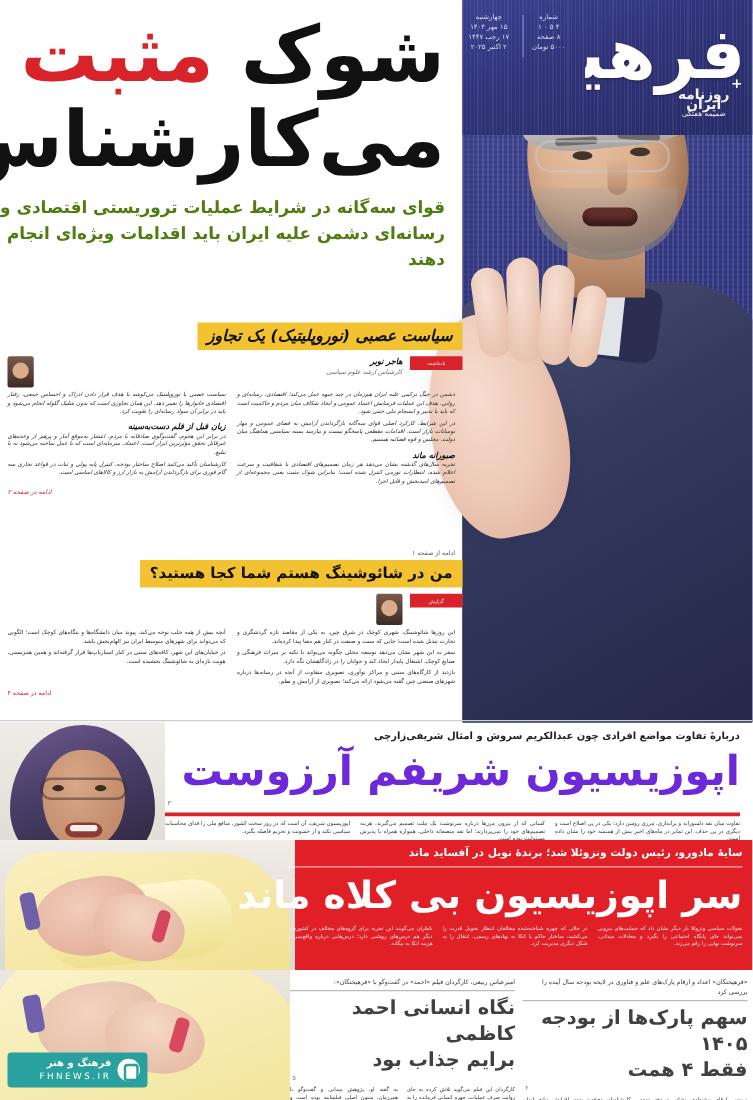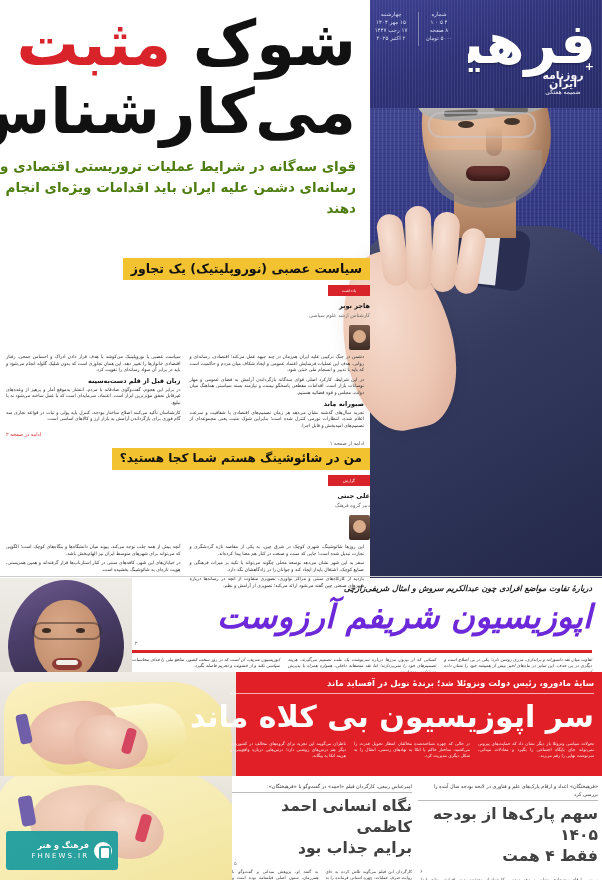--- a/index.html
+++ b/index.html
@@ -158,29 +158,29 @@
   .lead-l2{
     font-size:62px; line-height:76px; font-weight:700; color:#111; white-space:nowrap;
     letter-spacing:-1px; margin-top:-8px;
   }
   .lead-sub{
     margin-top:6px; font-size:13.5px; line-height:21px; font-weight:700; color:#4d7c0f;
     direction:rtl; text-align:right; padding-left:6px;
   }
 
   
-  .art1{ position:absolute; top:258px; right:232px; width:370px; }
+  .art1{ position:absolute; top:258px; right:232px; width:370px;font-style:italic; }
   .kicker-bar{
     display:inline-block; background:#f2c230; color:#111;
     font-size:12.5px; font-weight:700; line-height:17px; padding:2px 8px 3px;
     white-space:nowrap;
   }
   .byline-row{
     display:flex; align-items:flex-start; justify-content:flex-start;
-    gap:6px; margin-top:5px; padding-left:6px;flex-direction:column;
+    gap:6px; margin-top:5px; padding-left:6px;
   }
   .byline-redtag{
     width:42px; height:11px; background:#d8232a; color:#fff; font-size:4px;
     line-height:11px; text-align:center;
   }
   .byline-left{ display:flex; flex-direction:column; gap:2px; }
   .byline-meta{ flex:1; text-align:right; }
   .byline-name{ font-size:6.5px; font-weight:700; color:#111; line-height:9px; }
   .byline-role{ font-size:5px; color:#666; line-height:8px; }
   .byline-avatar{
@@ -210,21 +210,21 @@
   .art2{ position:absolute; top:440px; right:232px; width:370px; }
   .art2 .kicker-bar{ font-size:12px; }
   .page-note{ font-size:5px; color:#555; text-align:right; padding-right:6px; margin-bottom:1px;}
 
   
   .hr-thin{
     position:absolute; right:0; width:602px; height:1px; background:#cfcfcf;
   }
 
   
-  .feature{ position:absolute; top:578px; right:0; width:602px; height:128px;font-style:italic; }
+  .feature{ position:absolute; top:578px; right:0; width:602px; height:128px; }
   .feat-photo{
     position:absolute; top:0; left:0; width:132px; height:128px; overflow:hidden;
     background:#e8e4de;
   }
   .fp-bg{ position:absolute; inset:0; background:linear-gradient(180deg,#efece7,#ddd8d0); }
   .fp-hair{
     position:absolute; top:2px; left:8px; width:116px; height:112px;
     background:linear-gradient(160deg,#6e5a8e 0%,#4b3f6b 40%,#2c2438 100%);
     border-radius:50% 50% 34% 34%/60% 60% 40% 40%;
   }
@@ -365,21 +365,21 @@
     font-size:15.5px; line-height:21px; font-weight:700; color:#404040;
   }
   .brief-num{
     font-size:5px; color:#777; text-align:left; padding-left:2px; margin-top:1px;
   }
   .brief-cols{ column-count:2; column-gap:7px; margin-top:3px; }
   .brief-cols p{ font-size:4.2px; line-height:5.8px; color:#333; text-align:justify; }
 
   
   .footer-logo{
-    position:absolute; left:6px; bottom:10px; height:39px; width:112px;
+    position:absolute; left:6px; bottom:10px; height:28px; width:112px;
     background:#1f9e9e; border-radius:3px; display:flex; align-items:center;
     padding:0 6px; gap:5px; opacity:.95;
   }
   .fl-mark{
     width:18px; height:18px; border-radius:50%; background:#fff; position:relative; flex:0 0 auto;
   }
   .fl-mark:after{
     content:""; position:absolute; top:4px; left:5px; width:8px; height:10px;
     border:2px solid #1f9e9e; border-radius:3px;
   }
@@ -475,24 +475,20 @@
     <div class="cont-note">ادامه در صفحه ۲</div>
   </div>
 
   <div class="art2">
     <div class="page-note">ادامه از صفحه ۱</div>
     <div class="kicker-bar">من در شائوشینگ هستم شما کجا هستید؟</div>
     <div class="byline-row">
       <div class="byline-left">
         <div class="byline-redtag">گزارش</div>
       </div>
-      <div class="byline-meta">
-        <div class="byline-name">علی جنتی</div>
-        <div class="byline-role">دبیر گروه فرهنگ</div>
-      </div>
       <div class="byline-avatar"></div>
     </div>
     <div class="body-cols">
       <p>این روزها شائوشینگ، شهری کوچک در شرق چین، به یکی از مقاصد تازه گردشگری و تجارت تبدیل شده است؛ جایی که سنت و صنعت در کنار هم معنا پیدا کرده‌اند.</p>
       <p>سفر به این شهر نشان می‌دهد توسعه محلی چگونه می‌تواند با تکیه بر میراث فرهنگی و صنایع کوچک، اشتغال پایدار ایجاد کند و جوانان را در زادگاهشان نگه دارد.</p>
       <p>بازدید از کارگاه‌های سنتی و مراکز نوآوری، تصویری متفاوت از آنچه در رسانه‌ها درباره شهرهای صنعتی چین گفته می‌شود ارائه می‌کند؛ تصویری از آرامش و نظم.</p>
       <p>آنچه بیش از همه جلب توجه می‌کند، پیوند میان دانشگاه‌ها و بنگاه‌های کوچک است؛ الگویی که می‌تواند برای شهرهای متوسط ایران نیز الهام‌بخش باشد.</p>
       <p>در خیابان‌های این شهر، کافه‌های سنتی در کنار استارتاپ‌ها قرار گرفته‌اند و همین همزیستی، هویت تازه‌ای به شائوشینگ بخشیده است.</p>
     </div>
     <div class="cont-note">ادامه در صفحه ۴</div>

